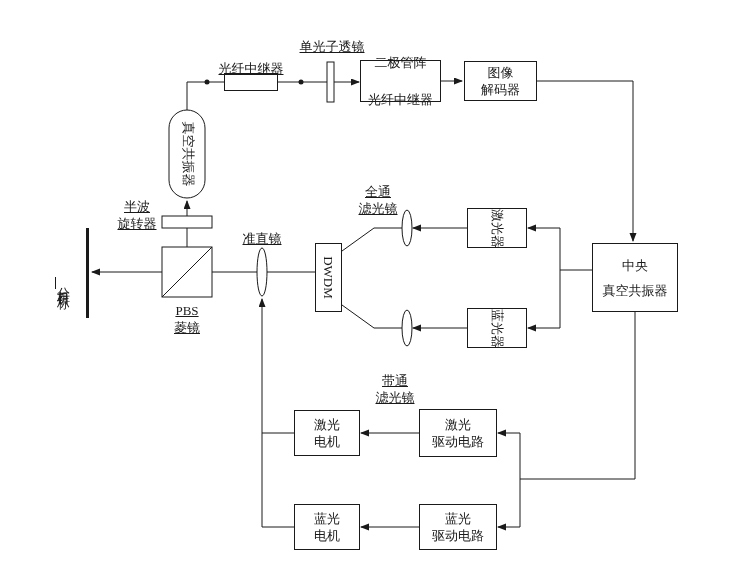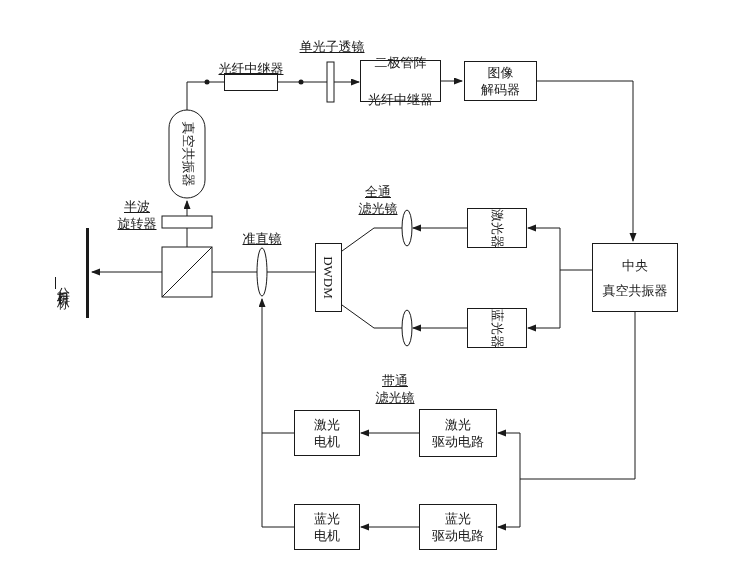--- a/index.html
+++ b/index.html
@@ -144,16 +144,20 @@
   <div class="lbl" style="left:352px; top:183px; width:52px;">
     <span>全通</span>
     <span>滤光镜</span>
   </div>
 
   <div class="lbl" style="left:369px; top:348px; width:52px;margin-top:24px;">
     <span>带通</span>
     <span>滤光镜</span>
   </div>
 
+  <div class="lbl" style="left:159px; top:302px; width:56px;">
+    <span>PBS</span>
+    <span>菱镜</span>
+  </div>
 
   <div class="lbl vert" style="left:52px; top:240px; width:20px; height:85px;">分析目标</div>
 
 </div>
 
 </body></html>

